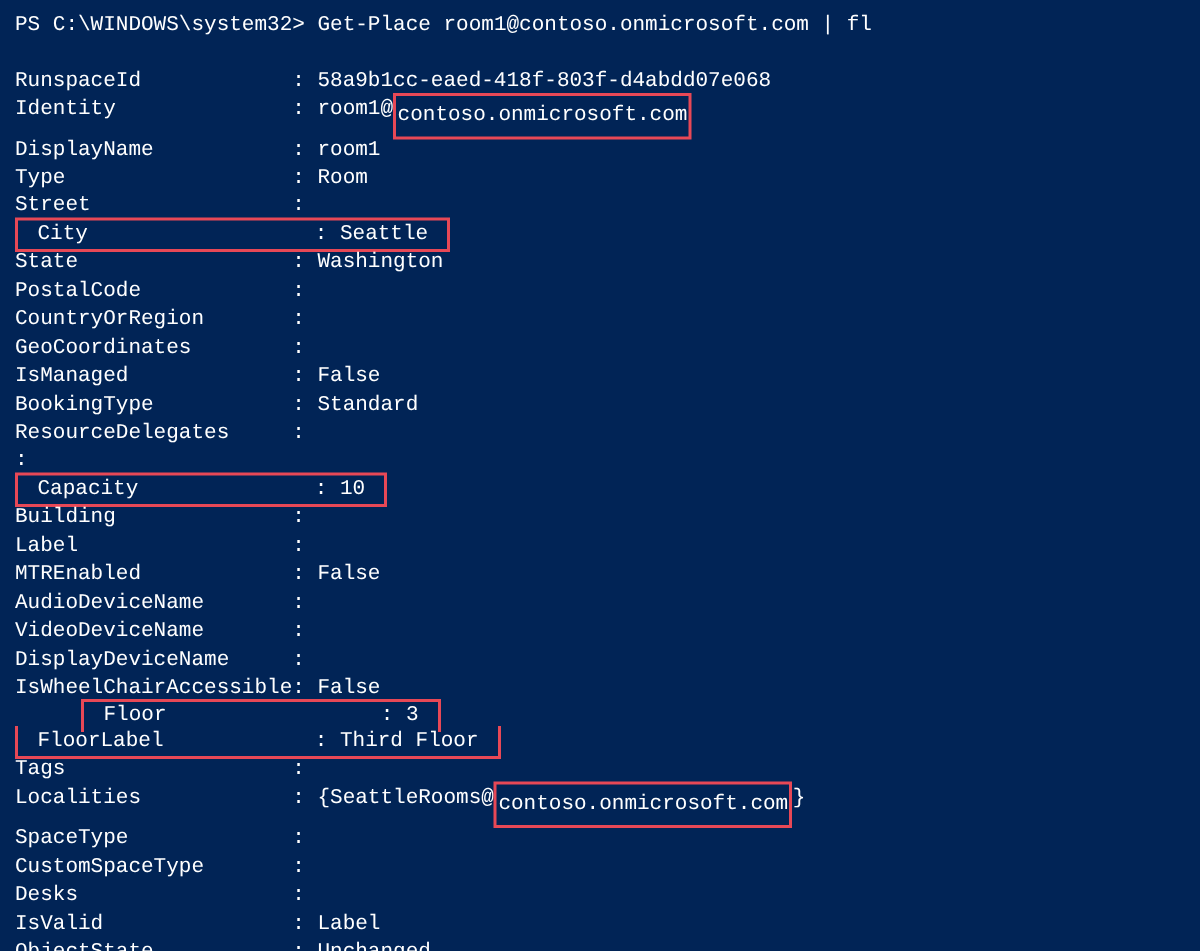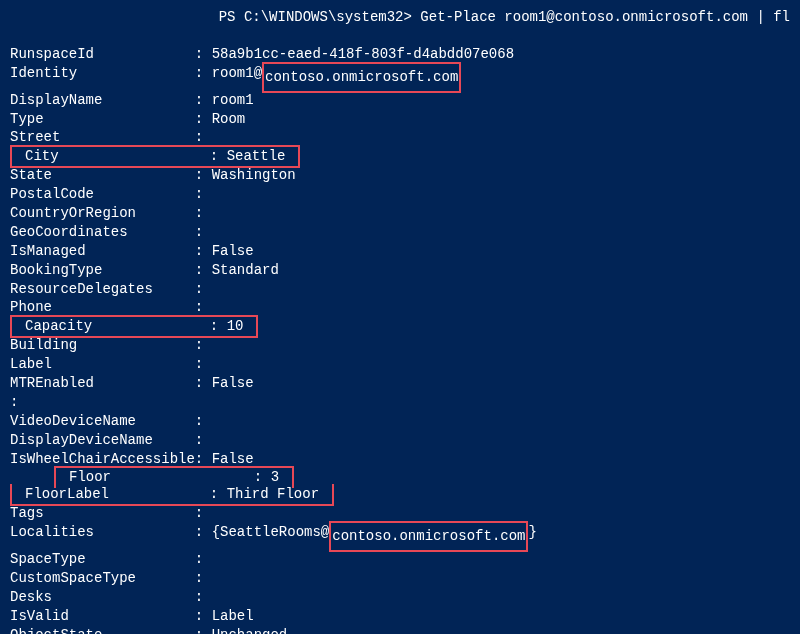--- a/index.html
+++ b/index.html
@@ -14,21 +14,20 @@
       font-size: 14px;
       line-height: 1.35;
       padding: 8px 10px;
       width: 800px;
       height: 634px;
       overflow: hidden;
     }
     .prompt-line {
       display: flex;
       margin-bottom: 18px;
-      justify-content: flex-end;
     }
     .prompt-static {
       white-space: pre;
     }
     .props {
       display: block;
     }
     .prop-row {
       display: flex;
       white-space: pre;
@@ -72,26 +71,26 @@
     <div class="prop-row"><span class="prop-key">Type</span><span class="colon">: </span><span>Room</span></div>
     <div class="prop-row"><span class="prop-key">Street</span><span class="colon">: </span><span></span></div>
     <div class="prop-row"><span class="highlight-row"><span class="prop-key">City</span><span class="colon">: </span><span>Seattle</span></span></div>
     <div class="prop-row"><span class="prop-key">State</span><span class="colon">: </span><span>Washington</span></div>
     <div class="prop-row"><span class="prop-key">PostalCode</span><span class="colon">: </span><span></span></div>
     <div class="prop-row"><span class="prop-key">CountryOrRegion</span><span class="colon">: </span><span></span></div>
     <div class="prop-row"><span class="prop-key">GeoCoordinates</span><span class="colon">: </span><span></span></div>
     <div class="prop-row"><span class="prop-key">IsManaged</span><span class="colon">: </span><span>False</span></div>
     <div class="prop-row"><span class="prop-key">BookingType</span><span class="colon">: </span><span>Standard</span></div>
     <div class="prop-row"><span class="prop-key">ResourceDelegates</span><span class="colon">: </span><span></span></div>
-    <div class="prop-row"><span class="prop-key">Phone</span><span class="colon">: </span><span></span></div>
+    <div class="prop-row"><span class="colon">: </span><span></span></div>
     <div class="prop-row"><span class="highlight-row"><span class="prop-key">Capacity</span><span class="colon">: </span><span>10</span></span></div>
     <div class="prop-row"><span class="prop-key">Building</span><span class="colon">: </span><span></span></div>
     <div class="prop-row"><span class="prop-key">Label</span><span class="colon">: </span><span></span></div>
     <div class="prop-row"><span class="prop-key">MTREnabled</span><span class="colon">: </span><span>False</span></div>
-    <div class="prop-row"><span class="colon">: </span><span></span></div>
+    <div class="prop-row"><span class="prop-key">AudioDeviceName</span><span class="colon">: </span><span></span></div>
     <div class="prop-row"><span class="prop-key">VideoDeviceName</span><span class="colon">: </span><span></span></div>
     <div class="prop-row"><span class="prop-key">DisplayDeviceName</span><span class="colon">: </span><span></span></div>
     <div class="prop-row"><span class="prop-key">IsWheelChairAccessible</span><span class="colon">: </span><span>False</span></div>
     <div class="prop-row"><span class="highlight-row" style="border-bottom: none; padding-bottom: 1px; min-width: 26.5ch; margin-left: 44px;"><span class="prop-key">Floor</span><span class="colon">: </span><span>3</span></span></div>
     <div class="prop-row"><span class="highlight-row" style="border-top: none; padding-top: 1px; min-width: 26.5ch;"><span class="prop-key">FloorLabel</span><span class="colon">: </span><span>Third Floor</span></span></div>
     <div class="prop-row"><span class="prop-key">Tags</span><span class="colon">: </span><span></span></div>
     <div class="prop-row"><span class="prop-key">Localities</span><span class="colon">: </span><span>{SeattleRooms@</span><span class="highlight-box">contoso.onmicrosoft.com</span><span>}</span></div>
     <div class="prop-row"><span class="prop-key">SpaceType</span><span class="colon">: </span><span></span></div>
     <div class="prop-row"><span class="prop-key">CustomSpaceType</span><span class="colon">: </span><span></span></div>
     <div class="prop-row"><span class="prop-key">Desks</span><span class="colon">: </span><span></span></div>

